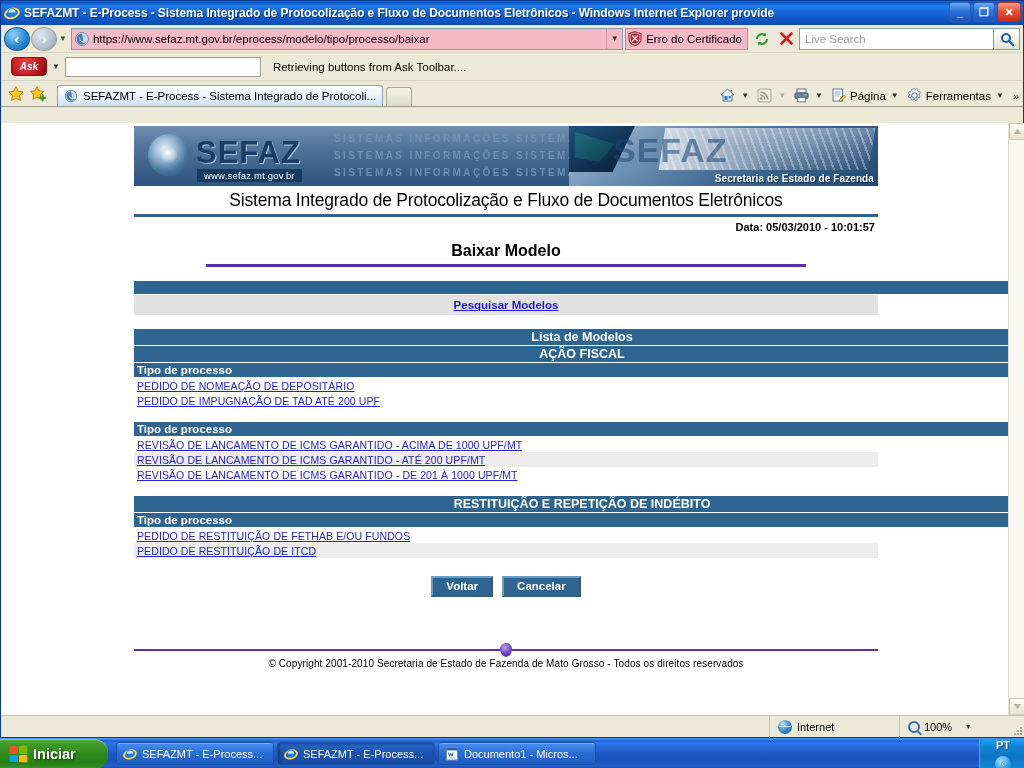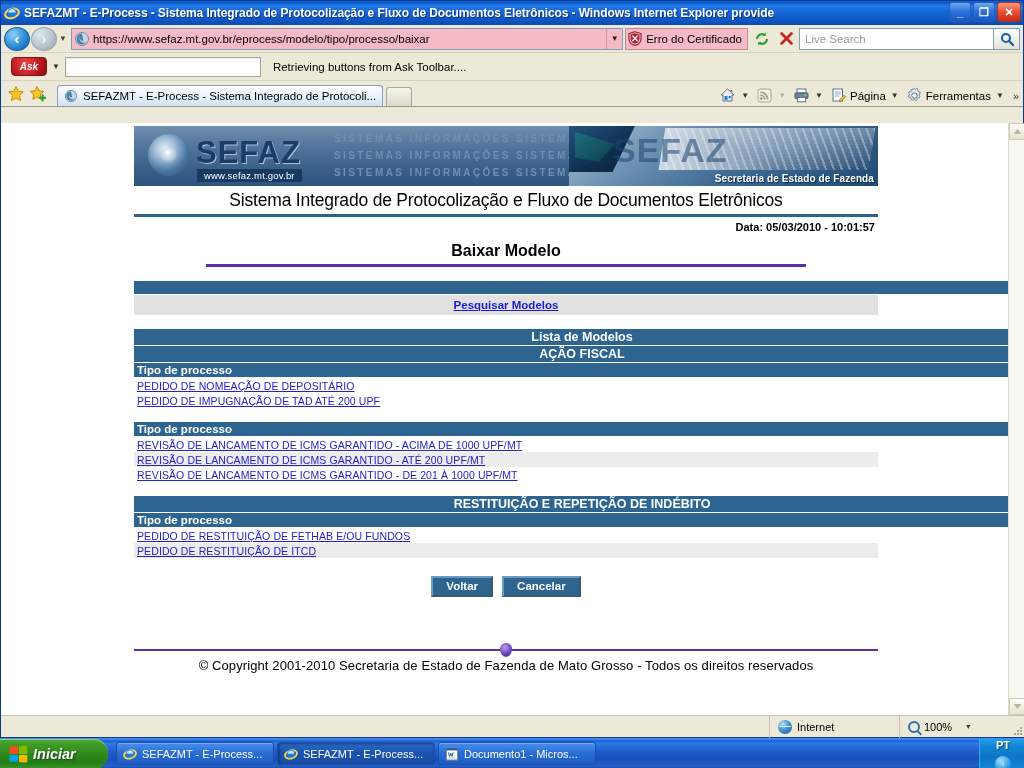--- a/index.html
+++ b/index.html
@@ -314,21 +314,21 @@
 
   #footer { width: 744px; margin-top: 52px; position: relative; }
   #footer-rule { width: 744px; height: 2px; background: #5b2fa8; }
   #footer-dot {
     position: absolute; left: 50%; top: -6px; margin-left: -6px;
     width: 12px; height: 14px;
     background: radial-gradient(circle at 40% 32%, #b7a2e4 0%, #6a3fc0 55%, #3d1f80 100%);
     border-radius: 50% 50% 50% 50% / 40% 40% 60% 60%;
   }
   #copyright {
-    width: 744px; text-align: center; font-size: 13px; color: #000;
+    width: 744px; text-align: center; font-size: 10px; color: #000;
     padding-top: 7px; letter-spacing: .1px;
   }
 
   
   #vscroll {
     position: absolute; right: 0; top: 0; width: 17px; height: 592px;
     background: #f7f7f2; border-left: 1px solid #dedbc8;
   }
   .sbtn {
     width: 17px; height: 17px;
@@ -385,21 +385,21 @@
     border-top: 1px solid #4a8ff0;
   }
   #startbtn {
     width: 108px; height: 30px;
     background: linear-gradient(180deg,#53ad36 0%,#3f9b27 18%,#2f8a1c 50%,#257d16 78%,#39982a 100%);
     border-radius: 0 14px 14px 0;
     display: flex; align-items: center; gap: 6px; padding-left: 9px;
     box-shadow: inset 0 1px 0 rgba(255,255,255,.4);
   }
   #start-label {
-    color: #fff; font-size: 14.5px; font-style: italic; font-weight: bold;
+    color: #fff; font-size: 14.5px; font-weight: bold;
     text-shadow: 1px 1px 2px rgba(0,0,0,.5);
   }
   #winflag {
     width: 18px; height: 16px; display: grid; flex: 0 0 18px;
     grid-template-columns: 1fr 1fr; grid-template-rows: 1fr 1fr; gap: 1px;
     transform: perspective(30px) rotateY(-9deg);
   }
   #winflag i { display: block; border-radius: 1px; }
   .tasks { display: flex; align-items: center; gap: 3px; margin-left: 8px; }
   .taskitem {

